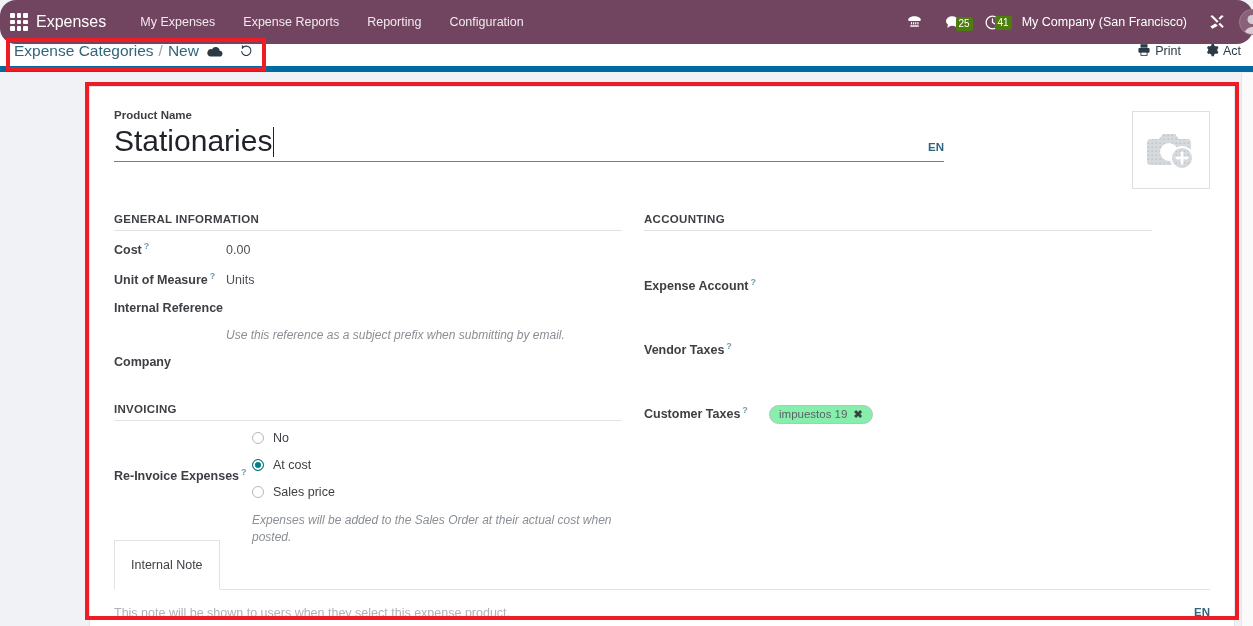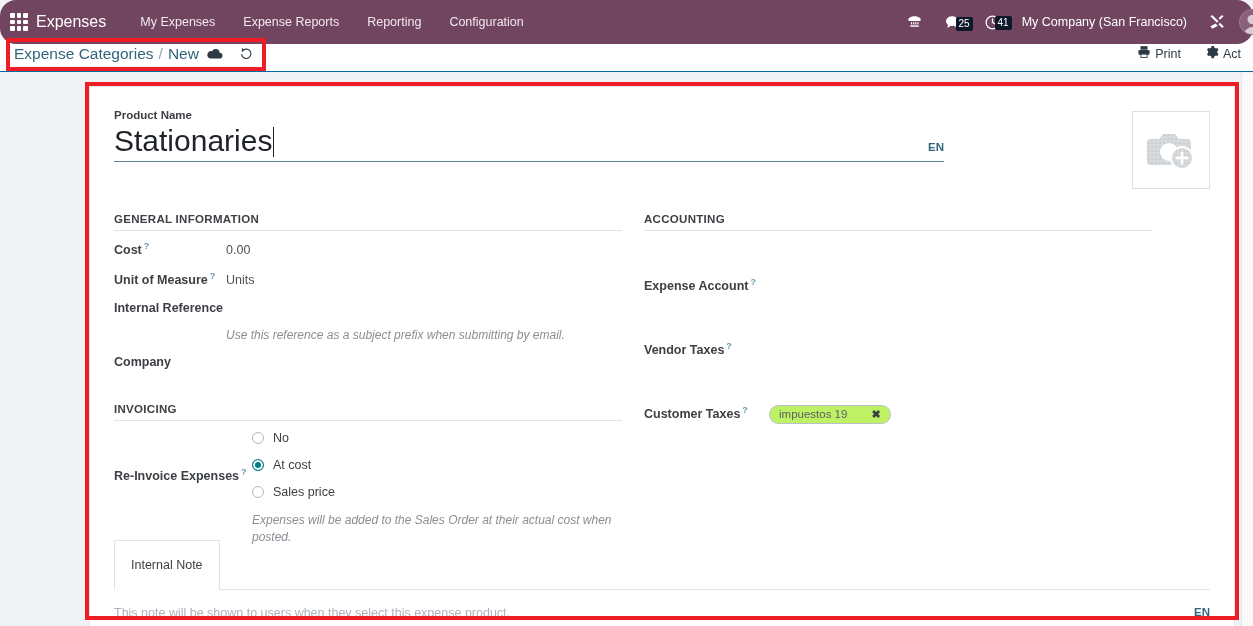--- a/index.html
+++ b/index.html
@@ -36,21 +36,21 @@
   .navmenu .item {
     font-size: 12.5px; color: #f2e9ef; padding: 0 14px; white-space: nowrap; cursor: pointer;
     line-height: 36px;
   }
   .nav-right {
     margin-left: auto; display: flex; align-items: center; gap: 0px; padding-right: 0px;
   }
   .nav-ic { position: relative; padding: 0 11px; display:flex; align-items:center; cursor:pointer; }
   .badge {
     position: absolute; top: 2px; right: 0px;
-    background: #0f172a; color: #fff; font-size: 10px; line-height: 12px;
+    background: #4d7c0f; color: #fff; font-size: 10px; line-height: 12px;
     padding: 1px 3px 1px 3px; border-radius: 2px; font-weight: 400; min-width: 14px; text-align:center;
   }
   .company-name { font-size: 12.5px; color: #ffffff; padding: 0 10px; white-space: nowrap; cursor:pointer; }
   .avatar {
     width: 26px; height: 26px; border-radius: 50%;
     background: #8a6179; border: 1px solid #9d7a8f;
     margin-left: 2px; margin-right: -12px; overflow: hidden; position: relative; cursor:pointer;
     flex: 0 0 auto;
   }
   .avatar::after {
@@ -58,21 +58,21 @@
     width:9px; height:9px; border-radius:50%; background:#d8cdd4;
   }
   .avatar::before {
     content:""; position:absolute; left:50%; bottom:-5px; transform:translateX(-50%);
     width:18px; height:12px; border-radius:50% 50% 0 0 / 100% 100% 0 0; background:#d8cdd4;
   }
 
   
   .cp {
     position: absolute; top: 36px; left: 0; width: 1253px; height: 36px;
-    background: #ffffff; border-bottom: 1px solid #0369a1;
+    background: #ffffff; border-bottom: 6px solid #0369a1;
     display: flex; align-items: center;
   }
   .bc-wrap { display: flex; align-items: center; padding-left: 14px; gap: 0px; }
   .bc-text { font-size: 15.5px; color: #31657b; white-space: nowrap; cursor:pointer; }
   .bc-sep { font-size: 15.5px; color: #9aa5ae; padding: 0 5px; }
   .bc-cur { font-size: 15.5px; color: #31657b; }
   .bc-btn { padding: 0 8px; display:flex; align-items:center; cursor:pointer; color:#2b3a45; }
   .cp-right { margin-left: auto; display:flex; align-items:center; padding-right: 0px; }
   .cp-act { display:flex; align-items:center; gap:4px; font-size:12.5px; color:#2b3a45; padding: 0 12px; cursor:pointer; white-space:nowrap; }
 
@@ -135,23 +135,23 @@
     width: 112px; flex: 0 0 112px; font-size: 12.5px; font-weight: bold; color: #3c3f43;
     white-space: nowrap;
   }
   .flabel.wide { width: 125px; flex: 0 0 125px; margin-top: 36px; }
   .q { font-size: 9px; color: #6b9cb0; vertical-align: super; margin-left: 2px; cursor:pointer; }
   .fval { font-size: 12.5px; color: #4c5157; }
   .fhint { font-size: 12px; color: #8a8f95; font-style: italic; }
   .hint-row { margin-left: 112px; margin-top: -6px; margin-bottom: 12px; }
 
   .tag {
-    display: inline-flex; align-items: center; gap: 24px;
+    display: inline-flex; align-items: center; gap: 6px;
     border: 1px solid #b9c0c7; border-radius: 11px; padding: 2px 9px;
-    font-size: 11.5px; color: #5b6168; background: #bef264; cursor: pointer;
+    font-size: 11.5px; color: #5b6168; background: #86efac; cursor: pointer;
   }
   .tag-x { font-size: 11px; color: #3c3f43; font-weight: bold; cursor:pointer; }
 
   
   .radio-line { display:flex; align-items:center; margin-bottom: 13px; cursor:pointer; }
   .rd {
     width: 12px; height: 12px; border-radius: 50%; border: 1px solid #b3b9c0;
     background: #fff; margin-right: 9px; flex: 0 0 12px; position: relative;
   }
   .rd.on { border-color: #017e84; background: #017e84; box-shadow: inset 0 0 0 2px #ffffff; }

